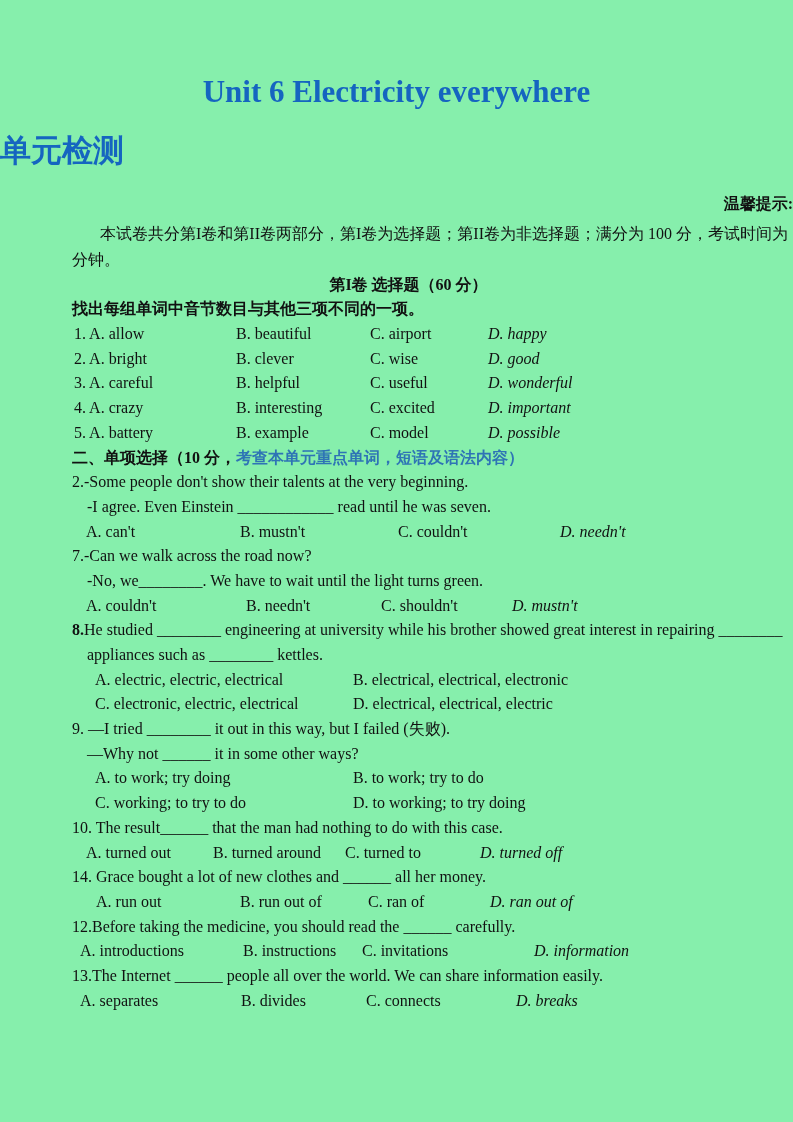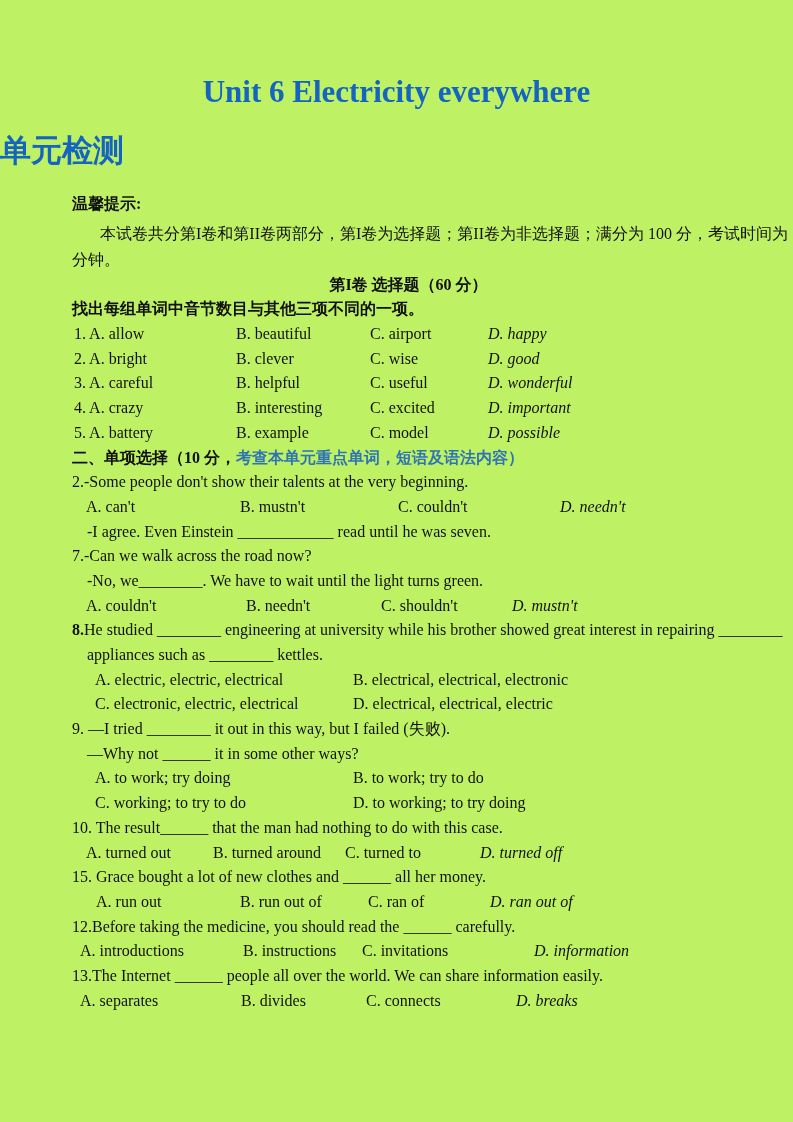--- a/index.html
+++ b/index.html
@@ -1,30 +1,30 @@
 <!DOCTYPE html>
 <html><head>
 <meta charset="utf-8">
 <style>
   html,body{margin:0;padding:0;background:#e8e8e8;}
   .page{
-    width:793px;height:1122px;background:#bef264;position:relative;
+    width:793px;height:1122px;background:#86efac;position:relative;
     margin:0 auto;overflow:hidden;color:#111;
     font-family:"Liberation Serif","DejaVu Serif",serif;
   }
   .doc-title{
     padding-top:74px;margin:0;text-align:center;
     font-size:31px;font-weight:bold;color:#1565C0;line-height:36px;
   }
   .doc-subtitle{
     margin-top:24px;text-align:left;
     font-size:31px;font-weight:bold;color:#1565C0;line-height:34px;
   }
   .row{position:relative;height:24.7px;line-height:24.7px;font-size:16px;white-space:nowrap;}
-  .h32{height:32px;line-height:32px;}
+  .h32{height:32px;line-height:32px;text-align:right;}
   .h28{height:28px;line-height:28px;}
   .mt20{margin-top:20px;}
   .b{font-weight:bold;}
   .center{text-align:center;margin-left:24px;}
   .blue{color:#2E74B5;}
   .ln{padding-left:72px;}
   .ln-ind{padding-left:87px;}
   .ln-par{padding-left:100px;}
   .opt{position:absolute;top:0;white-space:nowrap;}
   .opt.c1{left:var(--x1);}
@@ -85,27 +85,27 @@
     <span class="opt c2">B. example</span>
     <span class="opt c3">C. model</span>
     <span class="opt c4">D. possible</span>
   </div>
 
   <div class="row ln">
     <span class="b">二、单项选择（10 分，</span><span class="blue b">考查本单元重点单词，短语及语法内容）</span>
   </div>
 
   <div class="row ln">2.-Some people don't show their talents at the very beginning.</div>
+  <div class="row ln-ind">-I agree. Even Einstein ____________ read until he was seven.</div>
   <div class="row r-q6o">
     <span class="opt c1">A. can't</span>
     <span class="opt c2">B. mustn't</span>
     <span class="opt c3">C. couldn't</span>
     <span class="opt c4">D. needn't</span>
   </div>
-  <div class="row ln-ind">-I agree. Even Einstein ____________ read until he was seven.</div>
 
   <div class="row ln">7.-Can we walk across the road now?</div>
   <div class="row ln-ind">-No, we________. We have to wait until the light turns green.</div>
   <div class="row r-q7o">
     <span class="opt c1">A. couldn't</span>
     <span class="opt c2">B. needn't</span>
     <span class="opt c3">C. shouldn't</span>
     <span class="opt c4">D. mustn't</span>
   </div>
 
@@ -134,21 +134,21 @@
   </div>
 
   <div class="row ln">10. The result______ that the man had nothing to do with this case.</div>
   <div class="row r-q10o">
     <span class="opt c1">A. turned out</span>
     <span class="opt c2">B. turned around</span>
     <span class="opt c3">C. turned to</span>
     <span class="opt c4">D. turned off</span>
   </div>
 
-  <div class="row ln">15. Grace bought a lot of new clothes and ______ all her money.</div>
+  <div class="row ln">14. Grace bought a lot of new clothes and ______ all her money.</div>
   <div class="row r-q11o">
     <span class="opt c1">A. run out</span>
     <span class="opt c2">B. run out of</span>
     <span class="opt c3">C. ran of</span>
     <span class="opt c4">D. ran out of</span>
   </div>
 
   <div class="row ln">12.Before taking the medicine, you should read the ______ carefully.</div>
   <div class="row r-q12o">
     <span class="opt c1">A. introductions</span>

